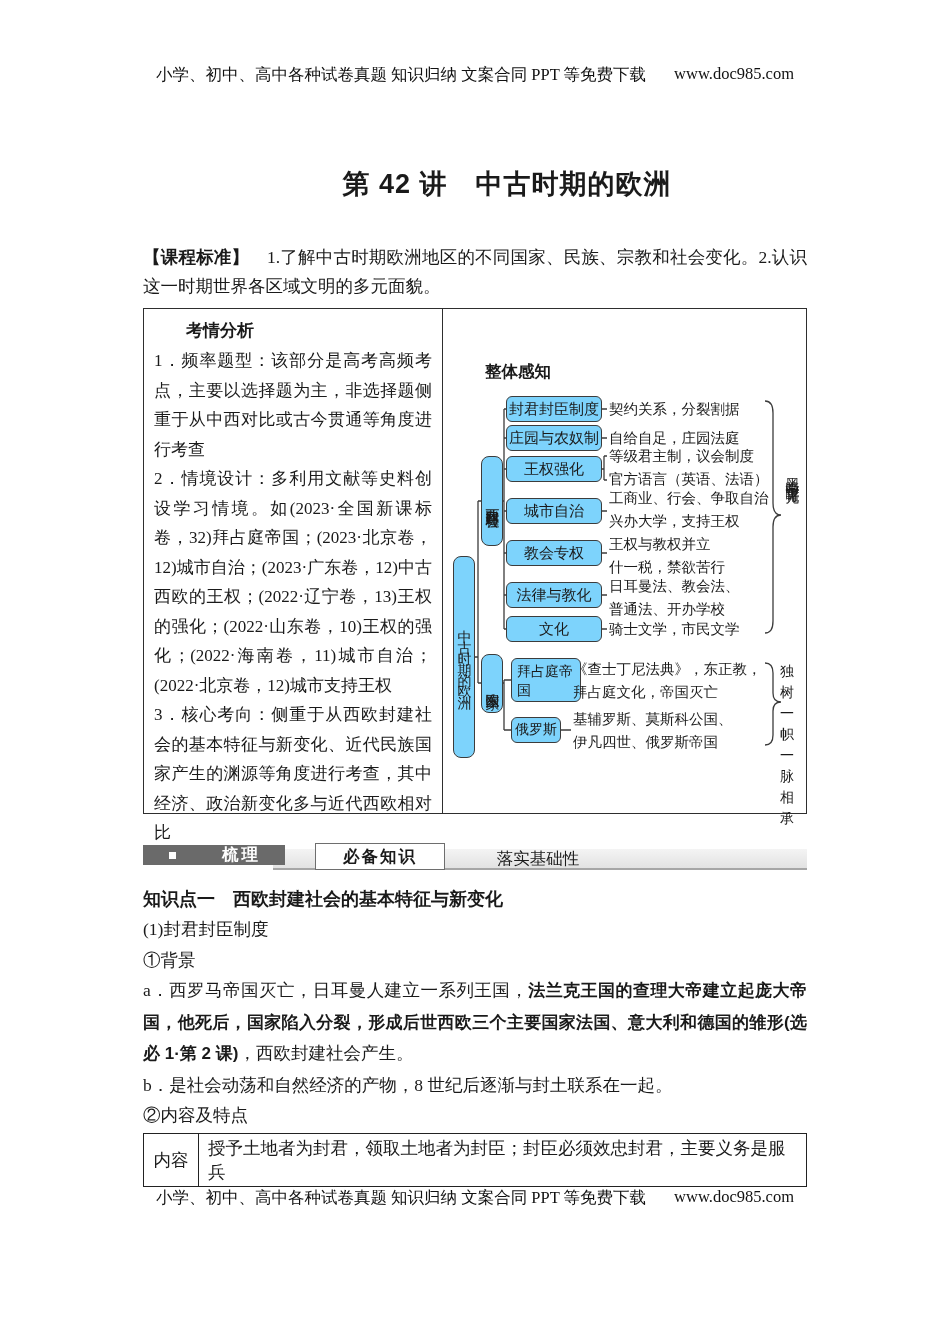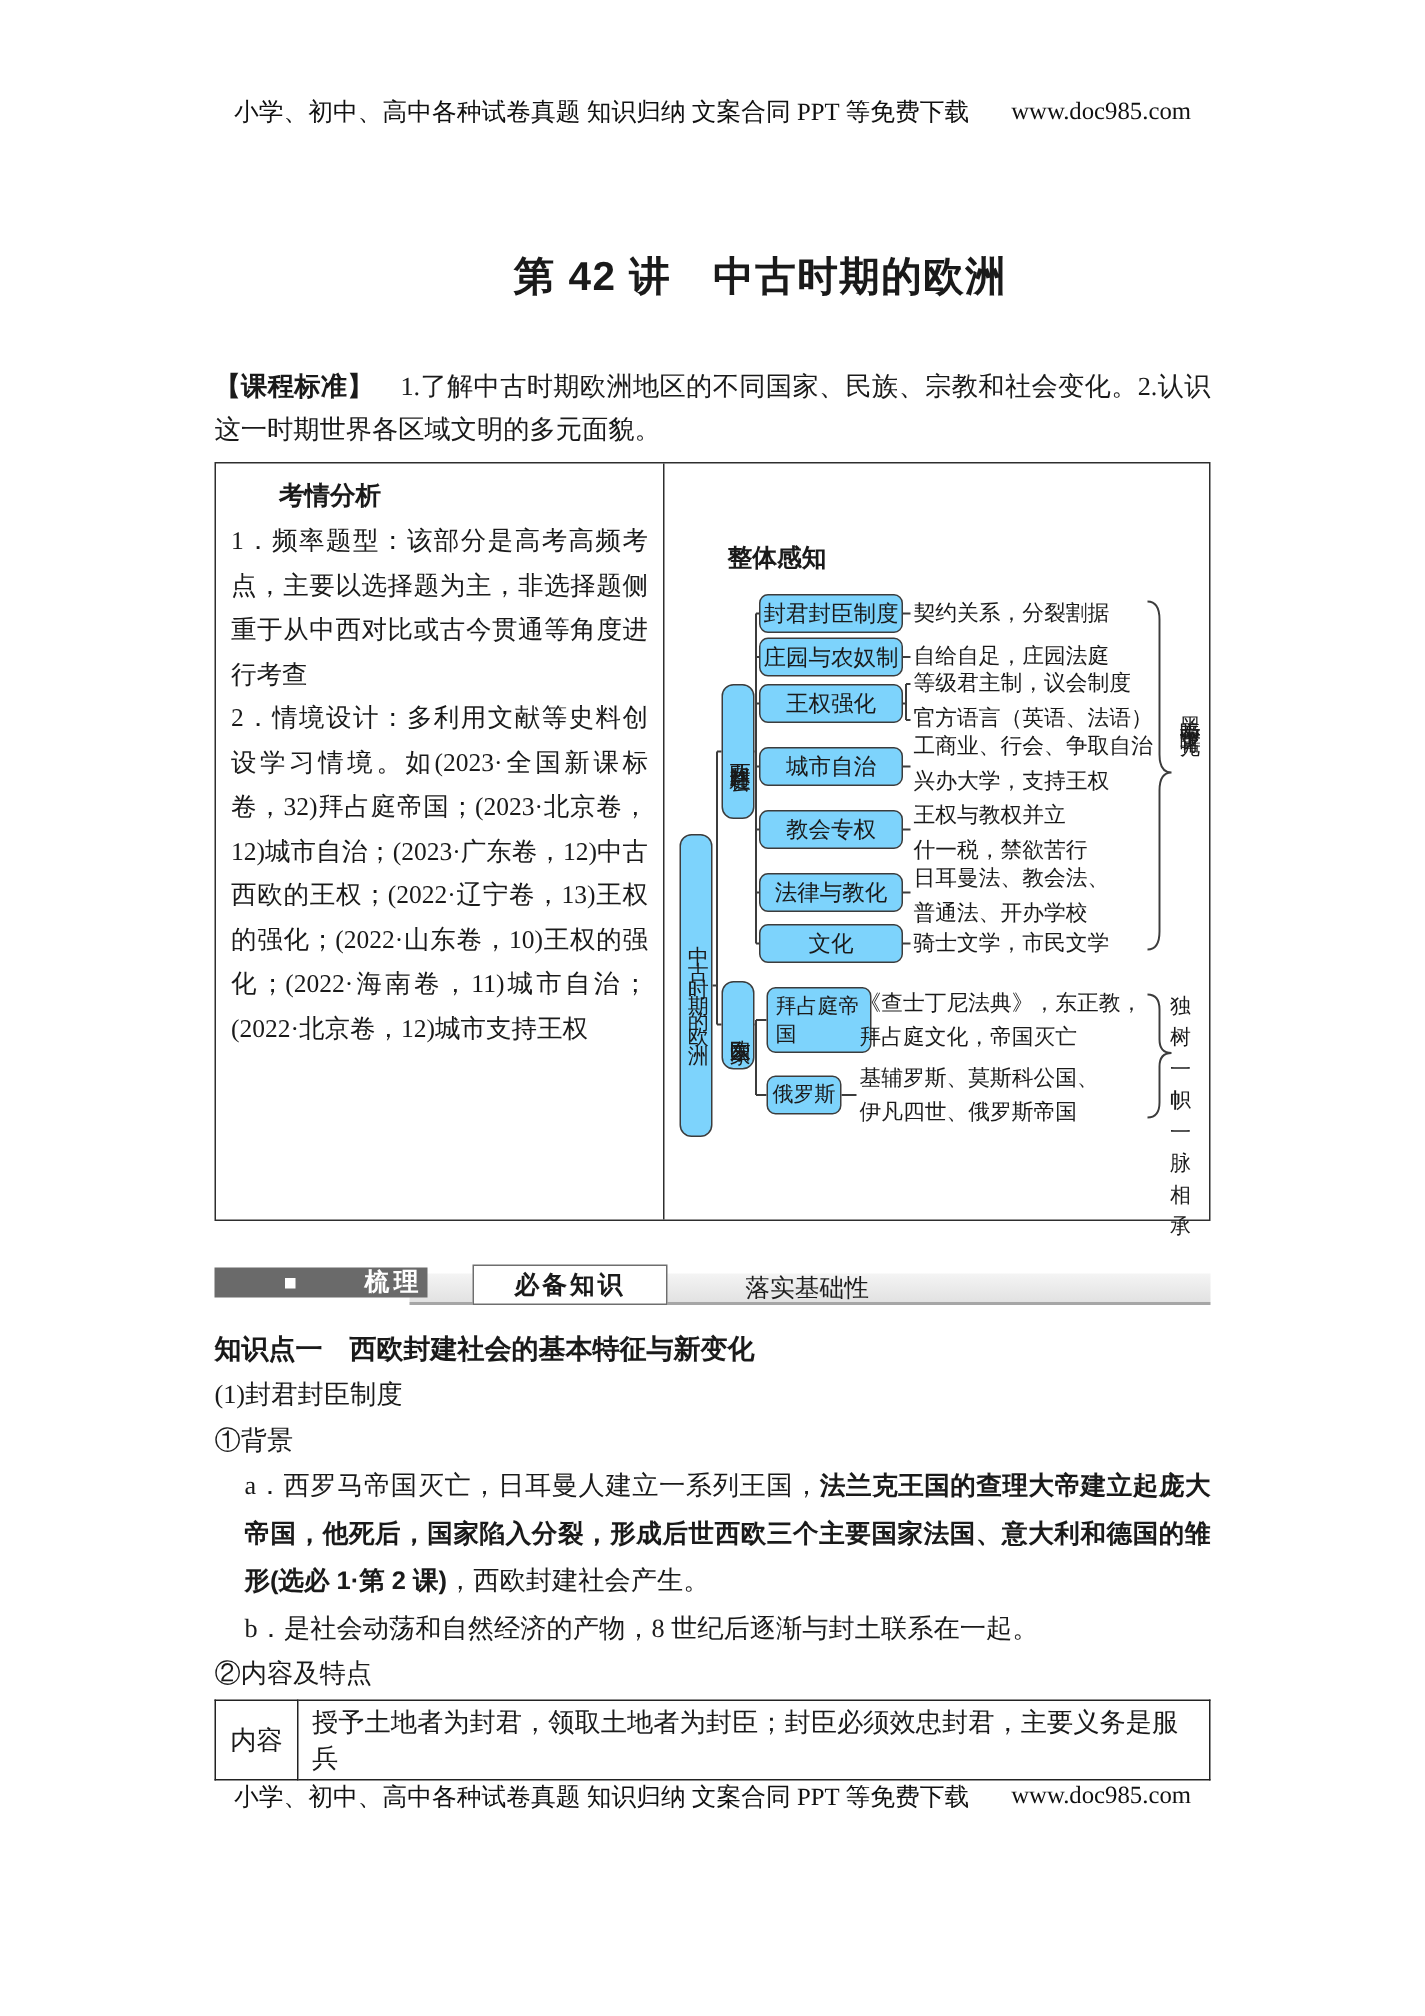--- a/index.html
+++ b/index.html
@@ -59,33 +59,33 @@
   .blabel-e { position:absolute; left:337px; top:290px; font-size:14px; line-height:21px;
     white-space:pre-line; }
 
   
   .section-bar { position:absolute; top:843px; left:143px; width:664px; height:30px; }
   .bar-light { position:absolute; left:130px; right:0; top:6px; height:21px;
     background:linear-gradient(#f4f4f4,#e2e2e2); border-bottom:2.5px solid #a6a6a6;
     display:flex; justify-content:center; align-items:center; padding-right:4px;
     font-size:16.5px; color:#1c1c1c; }
   .bar-dark { position:absolute; left:0; top:2px; width:142px; height:20px; background:#6a6a6a;
-    display:flex; align-items:center; padding-left:47px; gap:14px; }
+    display:flex; align-items:center; padding-left:26px; gap:14px; }
   .bar-dark .sq { width:7px; height:7px; background:#fff; }
   .bar-dark .t1 { color:#fff; font-weight:bold; font-size:16.5px; letter-spacing:3px; }
   .bar-tab { position:absolute; left:140px; top:0; width:130px; height:27px; background:#fff;
     border:1.5px solid #6e6e6e; display:flex; align-items:center; justify-content:center;
     font-size:16.5px; font-weight:bold; letter-spacing:2px; }
 
   
   .knowledge { position:absolute; top:884px; left:143px; width:664px; font-size:17.5px; }
   .knowledge .kh { font-family:"Liberation Sans","DejaVu Sans",sans-serif; font-weight:bold;
     font-size:18px; line-height:30px; }
   .knowledge .kl { line-height:30.5px; }
-  .knowledge .kp { line-height:30.5px; text-align:justify;margin-left:20px; }
+  .knowledge .kp { line-height:30.5px; text-align:justify; }
   .kp .bseg { font-family:"Liberation Sans","DejaVu Sans",sans-serif; font-weight:bold; font-size:17px; }
   .ktable { width:100%; border-collapse:collapse; margin-top:2px; }
   .ktable td { border:1.7px solid #222; font-size:17.5px; padding:2px 9px; height:27px; }
   .ktable td.c1 { width:55px; text-align:center; padding:2px 4px; }
 </style>
 </head>
 <body>
 
 <div class="page">
 
@@ -96,20 +96,21 @@
 
   <div class="doc-title hei">第 42 讲　中古时期的欧洲</div>
 
   <p class="standards"><span class="lbl">【课程标准】</span>　<span>1.了解中古时期欧洲地区的不同国家、民族、宗教和社会变化。2.认识这一时期世界各区域文明的多元面貌。</span></p>
 
   <div class="main-box">
     <div class="col-left">
       <div class="a-title hei">考情分析</div>
       <p>1．频率题型：该部分是高考高频考点，主要以选择题为主，非选择题侧重于从中西对比或古今贯通等角度进行考查</p>
       <p>2．情境设计：多利用文献等史料创设学习情境。如(2023·全国新课标卷，32)拜占庭帝国；(2023·北京卷，12)城市自治；(2023·广东卷，12)中古西欧的王权；(2022·辽宁卷，13)王权的强化；(2022·山东卷，10)王权的强化；(2022·海南卷，11)城市自治；(2022·北京卷，12)城市支持王权</p>
+      <p>3．核心考向：侧重于从西欧封建社会的基本特征与新变化、近代民族国家产生的渊源等角度进行考查，其中经济、政治新变化多与近代西欧相对比</p>
     </div>
     <div class="col-right">
       <div class="ov-title hei">整体感知</div>
 
       <div class="diagram">
         <svg width="362" height="440">
           <path fill="none" stroke="#3c3c3c" stroke-width="1.3" d="
             M32,286 L35,286 M35,130 L35,312 M35,130 L38,130 M35,312 L38,312
             M60,130 L61,130 M61,38 L61,258
             M61,38 L63,38 M61,67 L63,67 M61,98 L63,98 M61,140 L63,140 M61,182 L63,182 M61,224 L63,224 M61,258 L63,258

